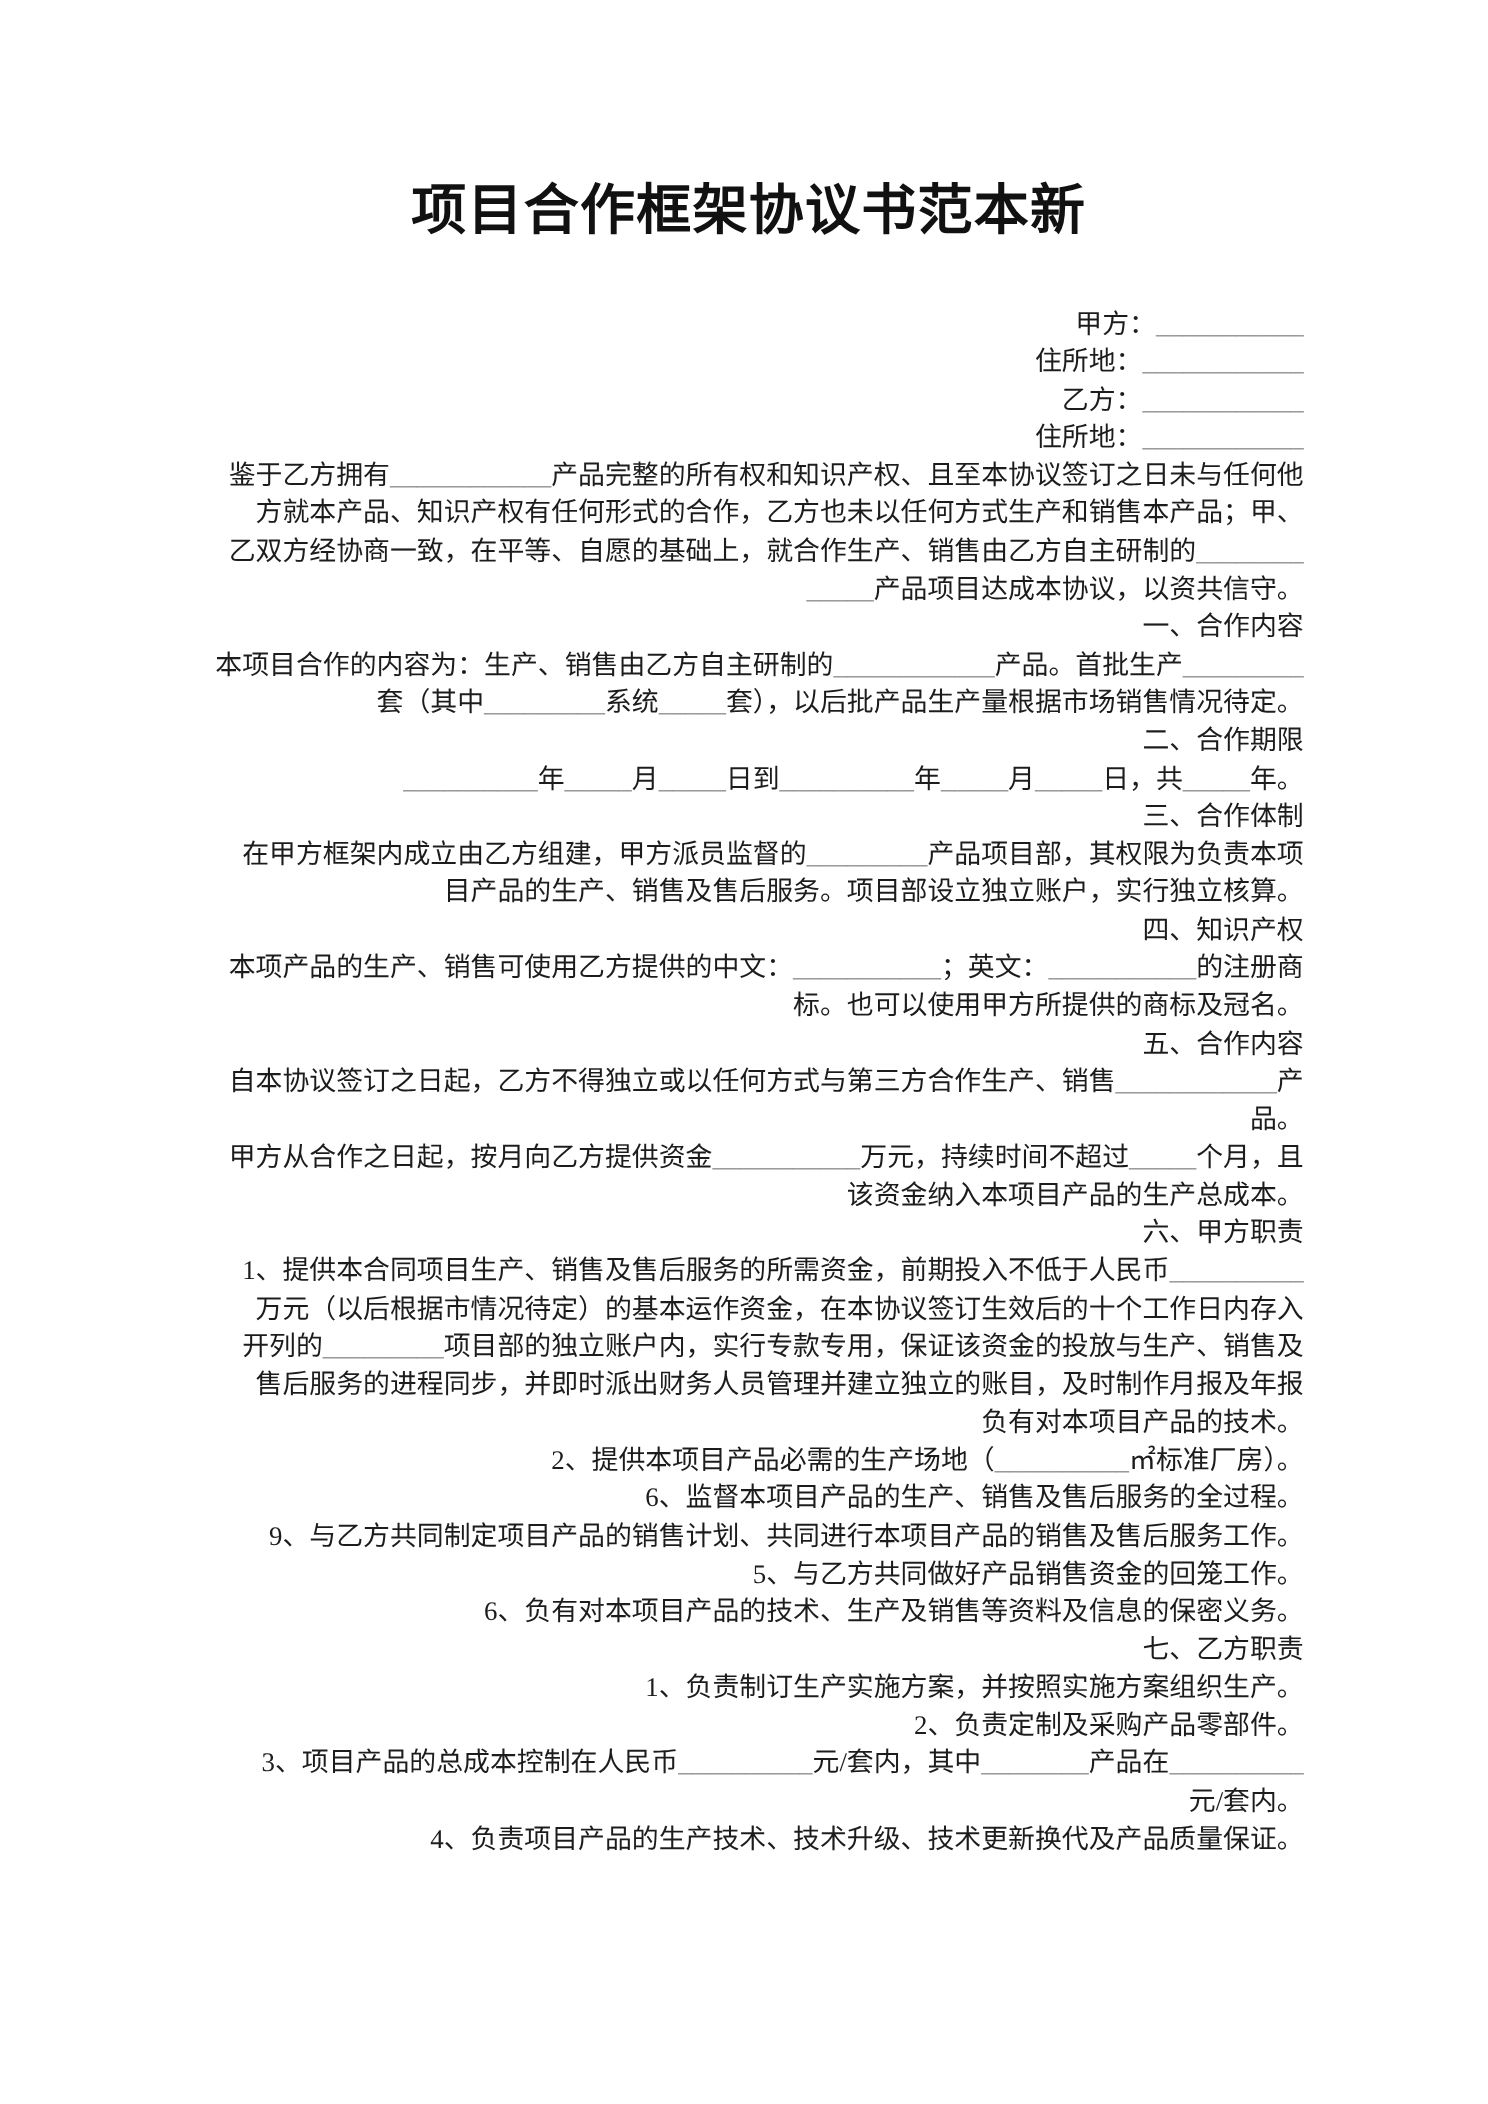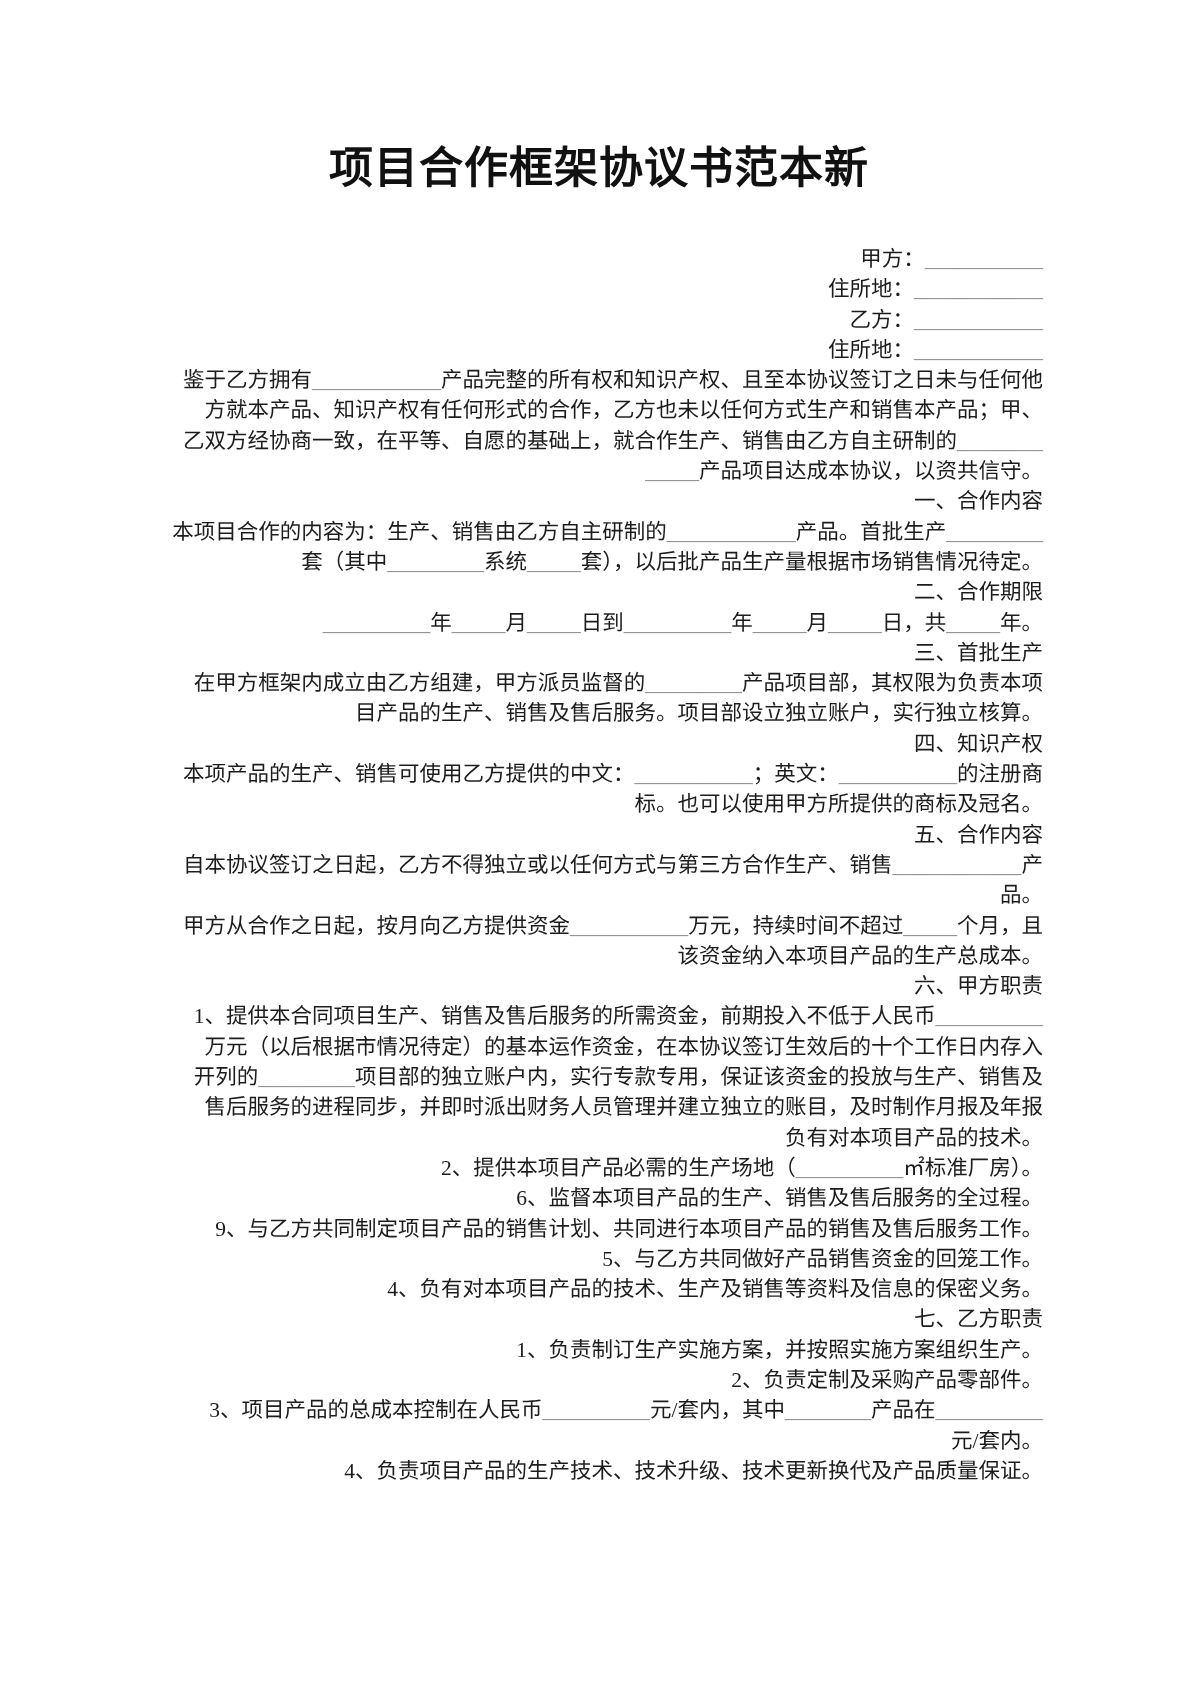--- a/index.html
+++ b/index.html
@@ -60,42 +60,42 @@
       <div class="line">住所地：<span class="u">____________</span></div>
       <div class="line">鉴于乙方拥有<span class="u">____________</span>产品完整的所有权和知识产权、且至本协议签订之日未与任何他</div>
       <div class="line">方就本产品、知识产权有任何形式的合作，乙方也未以任何方式生产和销售本产品；甲、</div>
       <div class="line">乙双方经协商一致，在平等、自愿的基础上，就合作生产、销售由乙方自主研制的<span class="u">________</span></div>
       <div class="line"><span class="u">_____</span>产品项目达成本协议，以资共信守。</div>
       <div class="line">一、合作内容</div>
       <div class="line">本项目合作的内容为：生产、销售由乙方自主研制的<span class="u">____________</span>产品。首批生产<span class="u">_________</span></div>
       <div class="line">套（其中<span class="u">_________</span>系统<span class="u">_____</span>套），以后批产品生产量根据市场销售情况待定。</div>
       <div class="line">二、合作期限</div>
       <div class="line"><span class="u">__________</span>年<span class="u">_____</span>月<span class="u">_____</span>日到<span class="u">__________</span>年<span class="u">_____</span>月<span class="u">_____</span>日，共<span class="u">_____</span>年。</div>
-      <div class="line">三、首批生产</div>
+      <div class="line">三、合作体制</div>
       <div class="line">在甲方框架内成立由乙方组建，甲方派员监督的<span class="u">_________</span>产品项目部，其权限为负责本项</div>
       <div class="line">目产品的生产、销售及售后服务。项目部设立独立账户，实行独立核算。</div>
       <div class="line">四、知识产权</div>
       <div class="line">本项产品的生产、销售可使用乙方提供的中文：<span class="u">___________</span>；英文：<span class="u">___________</span>的注册商</div>
       <div class="line">标。也可以使用甲方所提供的商标及冠名。</div>
       <div class="line">五、合作内容</div>
       <div class="line">自本协议签订之日起，乙方不得独立或以任何方式与第三方合作生产、销售<span class="u">____________</span>产</div>
       <div class="line">品。</div>
       <div class="line">甲方从合作之日起，按月向乙方提供资金<span class="u">___________</span>万元，持续时间不超过<span class="u">_____</span>个月，且</div>
       <div class="line">该资金纳入本项目产品的生产总成本。</div>
       <div class="line">六、甲方职责</div>
       <div class="line">1、提供本合同项目生产、销售及售后服务的所需资金，前期投入不低于人民币<span class="u">__________</span></div>
       <div class="line">万元（以后根据市情况待定）的基本运作资金，在本协议签订生效后的十个工作日内存入</div>
       <div class="line">开列的<span class="u">_________</span>项目部的独立账户内，实行专款专用，保证该资金的投放与生产、销售及</div>
       <div class="line">售后服务的进程同步，并即时派出财务人员管理并建立独立的账目，及时制作月报及年报</div>
       <div class="line">负有对本项目产品的技术。</div>
       <div class="line">2、提供本项目产品必需的生产场地（<span class="u">__________</span>㎡标准厂房）。</div>
       <div class="line">6、监督本项目产品的生产、销售及售后服务的全过程。</div>
       <div class="line">9、与乙方共同制定项目产品的销售计划、共同进行本项目产品的销售及售后服务工作。</div>
       <div class="line">5、与乙方共同做好产品销售资金的回笼工作。</div>
-      <div class="line">4、负有对本项目产品的技术、生产及销售等资料及信息的保密义务。</div>
+      <div class="line">6、负有对本项目产品的技术、生产及销售等资料及信息的保密义务。</div>
       <div class="line">七、乙方职责</div>
       <div class="line">1、负责制订生产实施方案，并按照实施方案组织生产。</div>
       <div class="line">2、负责定制及采购产品零部件。</div>
       <div class="line">3、项目产品的总成本控制在人民币<span class="u">__________</span>元/套内，其中<span class="u">________</span>产品在<span class="u">__________</span></div>
       <div class="line">元/套内。</div>
       <div class="line">4、负责项目产品的生产技术、技术升级、技术更新换代及产品质量保证。</div>
     </div>
 </div>
 
 </body></html>

